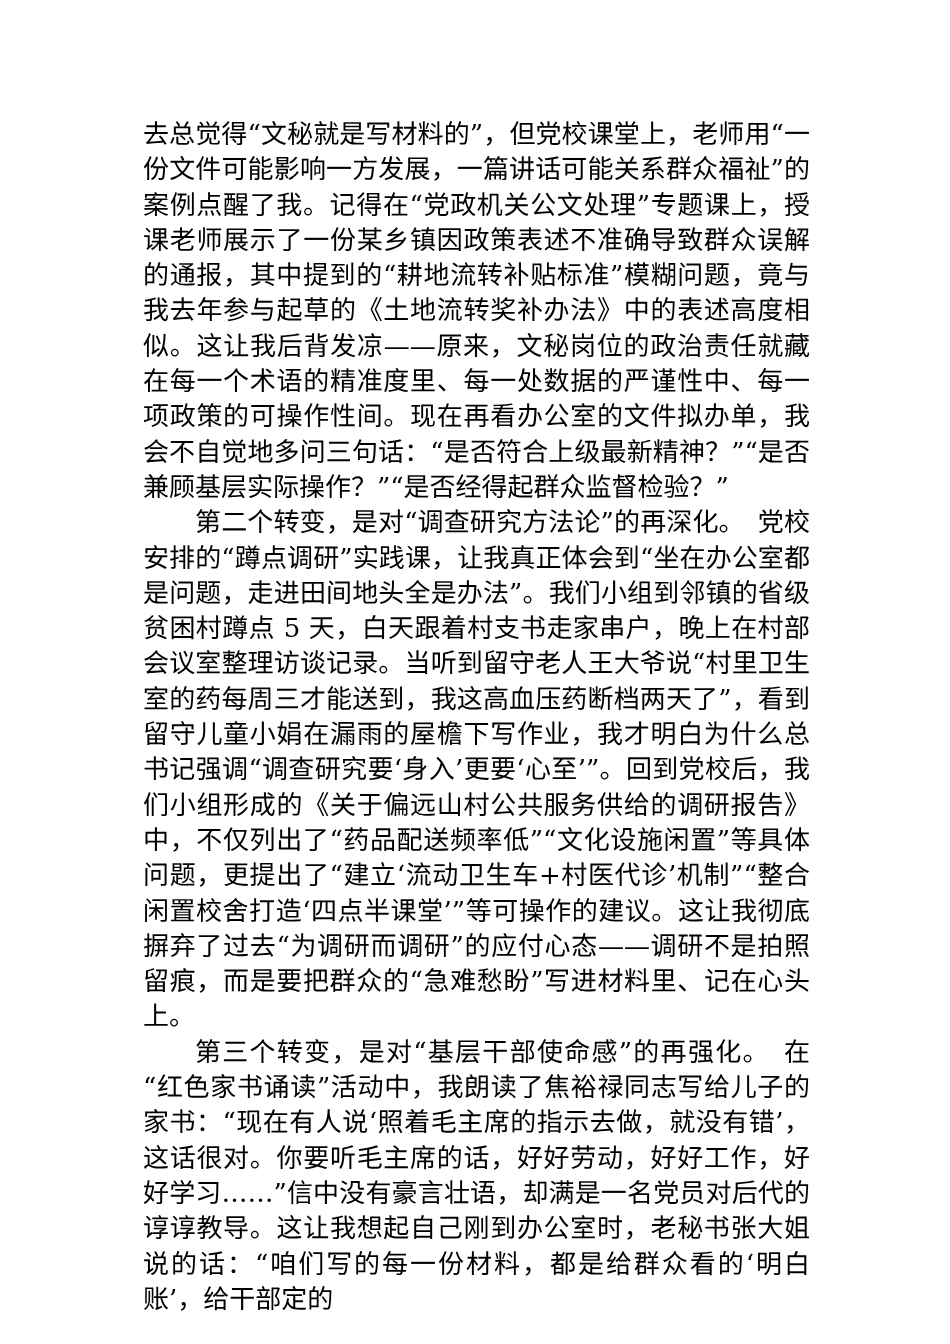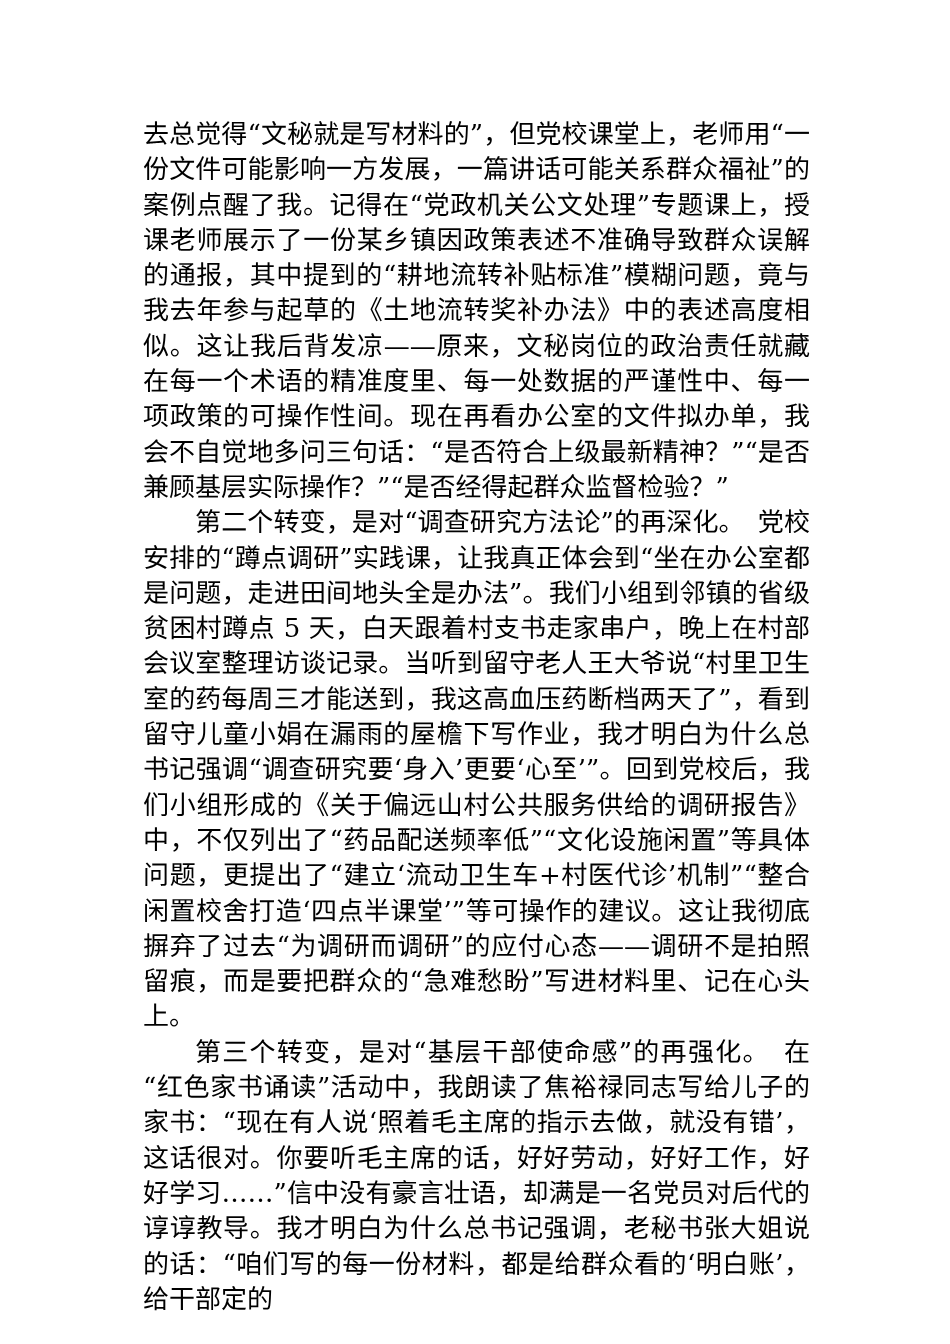--- a/index.html
+++ b/index.html
@@ -42,15 +42,15 @@
   }
 </style>
 </head>
 <body>
 
 <div class="doc-page">
   <div class="doc-body">
 
   <p>去总觉得“文秘就是写材料的”，但党校课堂上，老师用“一份文件可能影响一方发展，一篇讲话可能关系群众福祉”的案例点醒了我。记得在“党政机关公文处理”专题课上，授课老师展示了一份某乡镇因政策表述不准确导致群众误解的通报，其中提到的“耕地流转补贴标准”模糊问题，竟与我去年参与起草的《土地流转奖补办法》中的表述高度相似。这让我后背发凉——原来，文秘岗位的政治责任就藏在每一个术语的精准度里、每一处数据的严谨性中、每一项政策的可操作性间。现在再看办公室的文件拟办单，我会不自觉地多问三句话：“是否符合上级最新精神？”“是否兼顾基层实际操作？”“是否经得起群众监督检验？”</p>
       <p class="indent">第二个转变，是对“调查研究方法论”的再深化。　党校安排的“蹲点调研”实践课，让我真正体会到“坐在办公室都是问题，走进田间地头全是办法”。我们小组到邻镇的省级贫困村蹲点 5 天，白天跟着村支书走家串户，晚上在村部会议室整理访谈记录。当听到留守老人王大爷说“村里卫生室的药每周三才能送到，我这高血压药断档两天了”，看到留守儿童小娟在漏雨的屋檐下写作业，我才明白为什么总书记强调“调查研究要‘身入’更要‘心至’”。回到党校后，我们小组形成的《关于偏远山村公共服务供给的调研报告》中，不仅列出了“药品配送频率低”“文化设施闲置”等具体问题，更提出了“建立‘流动卫生车+村医代诊’机制”“整合闲置校舍打造‘四点半课堂’”等可操作的建议。这让我彻底摒弃了过去“为调研而调研”的应付心态——调研不是拍照留痕，而是要把群众的“急难愁盼”写进材料里、记在心头上。</p>
-      <p class="indent">第三个转变，是对“基层干部使命感”的再强化。　在“红色家书诵读”活动中，我朗读了焦裕禄同志写给儿子的家书：“现在有人说‘照着毛主席的指示去做，就没有错’，这话很对。你要听毛主席的话，好好劳动，好好工作，好好学习……”信中没有豪言壮语，却满是一名党员对后代的谆谆教导。我才明白为什么总书记强调，老秘书张大姐说的话：“咱们写的每一份材料，都是给群众看的‘明白账’，给干部定的</p>
+      <p class="indent">第三个转变，是对“基层干部使命感”的再强化。　在“红色家书诵读”活动中，我朗读了焦裕禄同志写给儿子的家书：“现在有人说‘照着毛主席的指示去做，就没有错’，这话很对。你要听毛主席的话，好好劳动，好好工作，好好学习……”信中没有豪言壮语，却满是一名党员对后代的谆谆教导。这让我想起自己刚到办公室时，老秘书张大姐说的话：“咱们写的每一份材料，都是给群众看的‘明白账’，给干部定的</p>
     </div>
 </div>
 
 </body></html>

